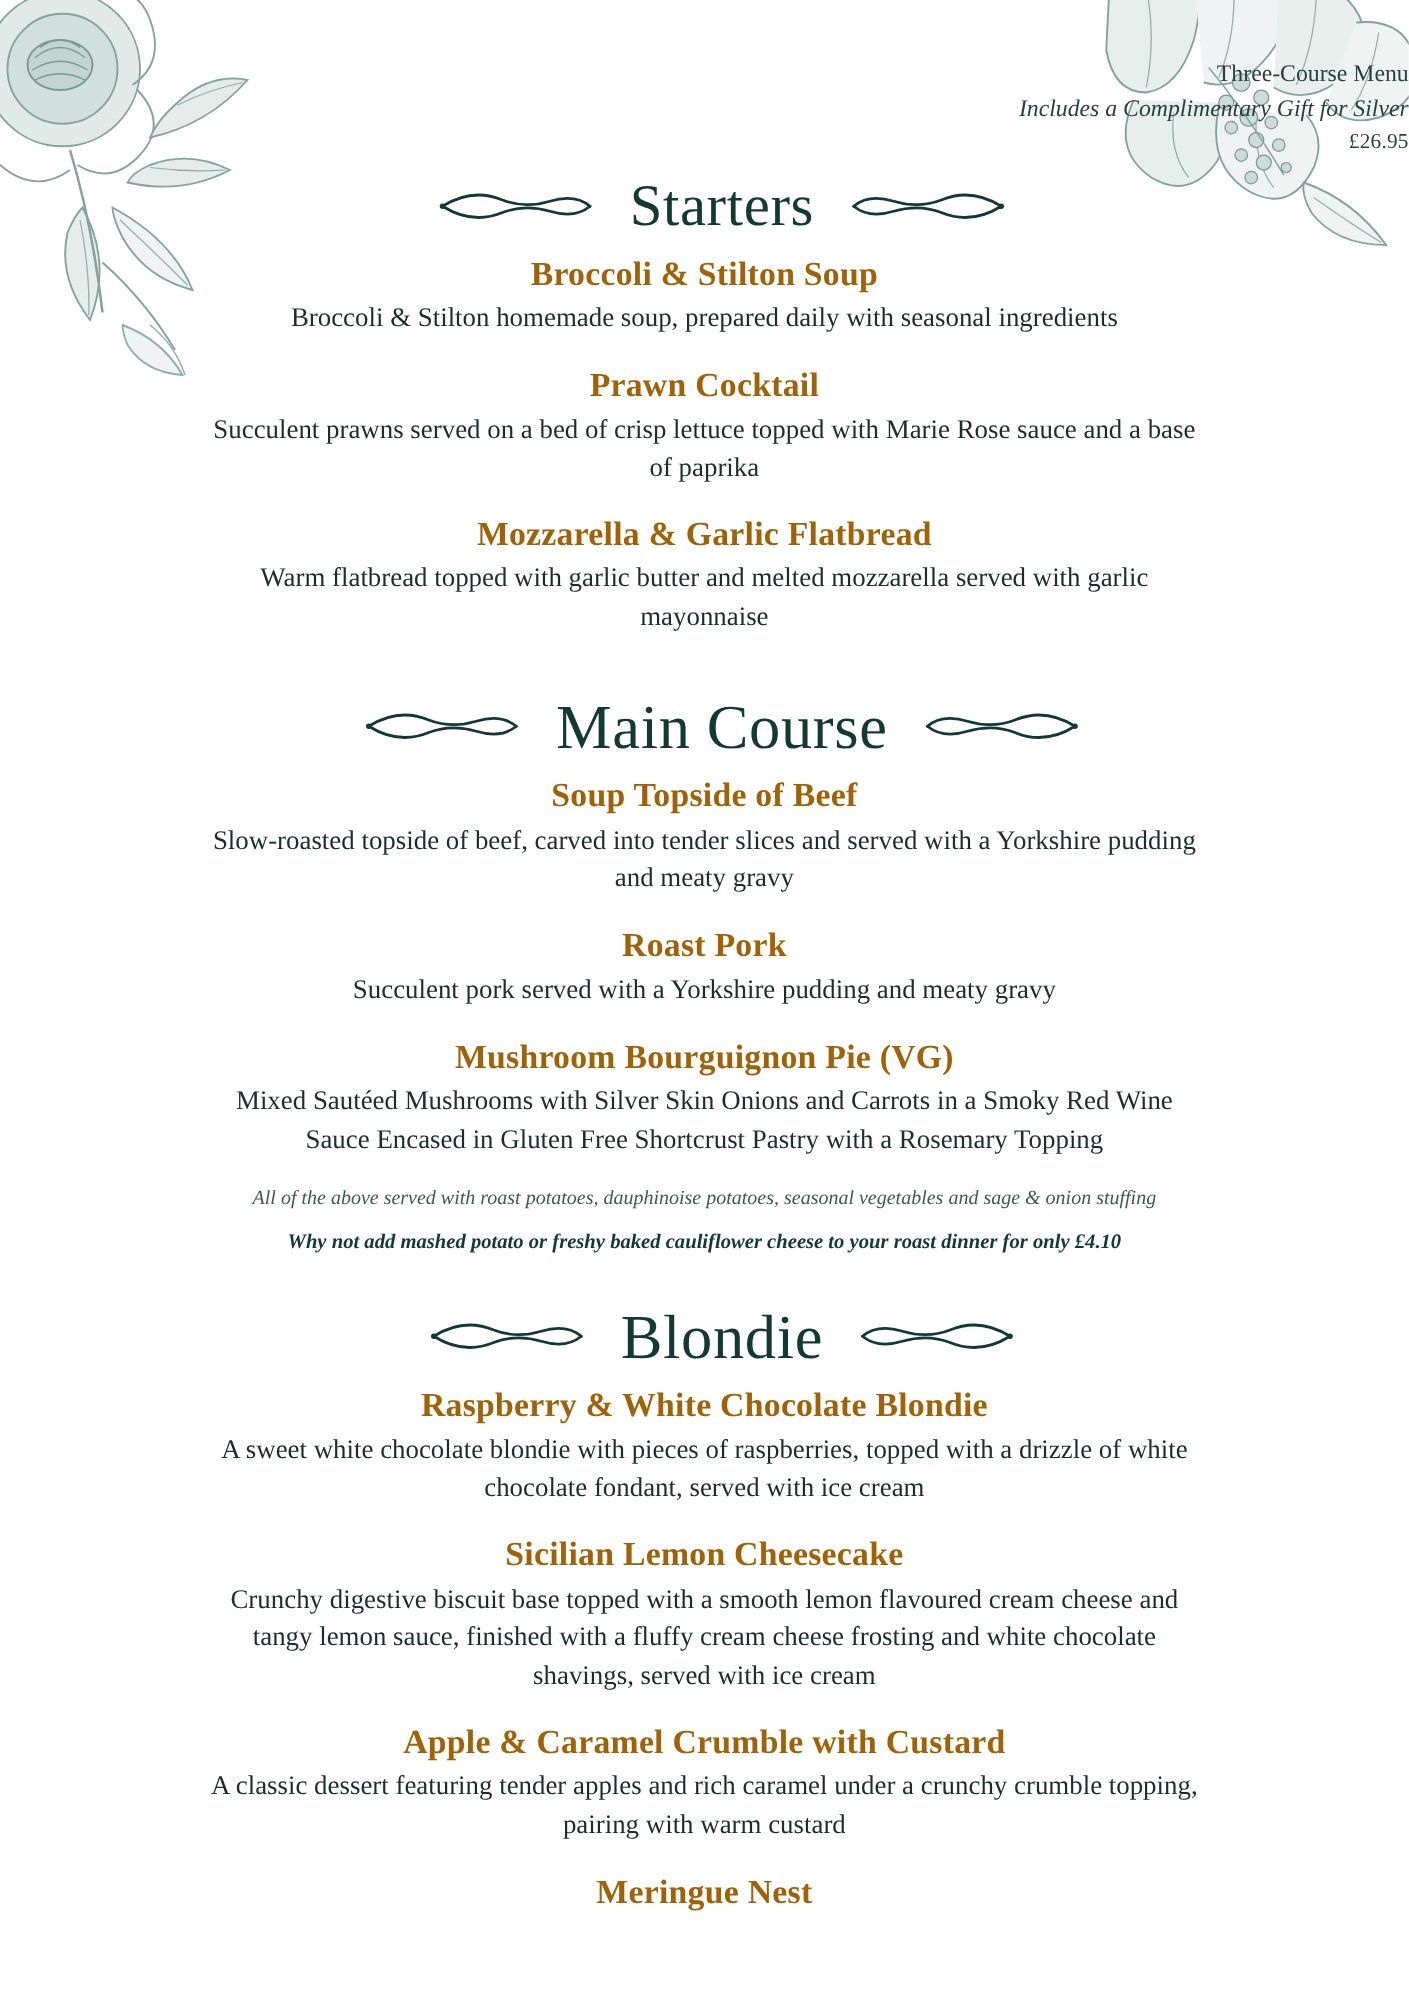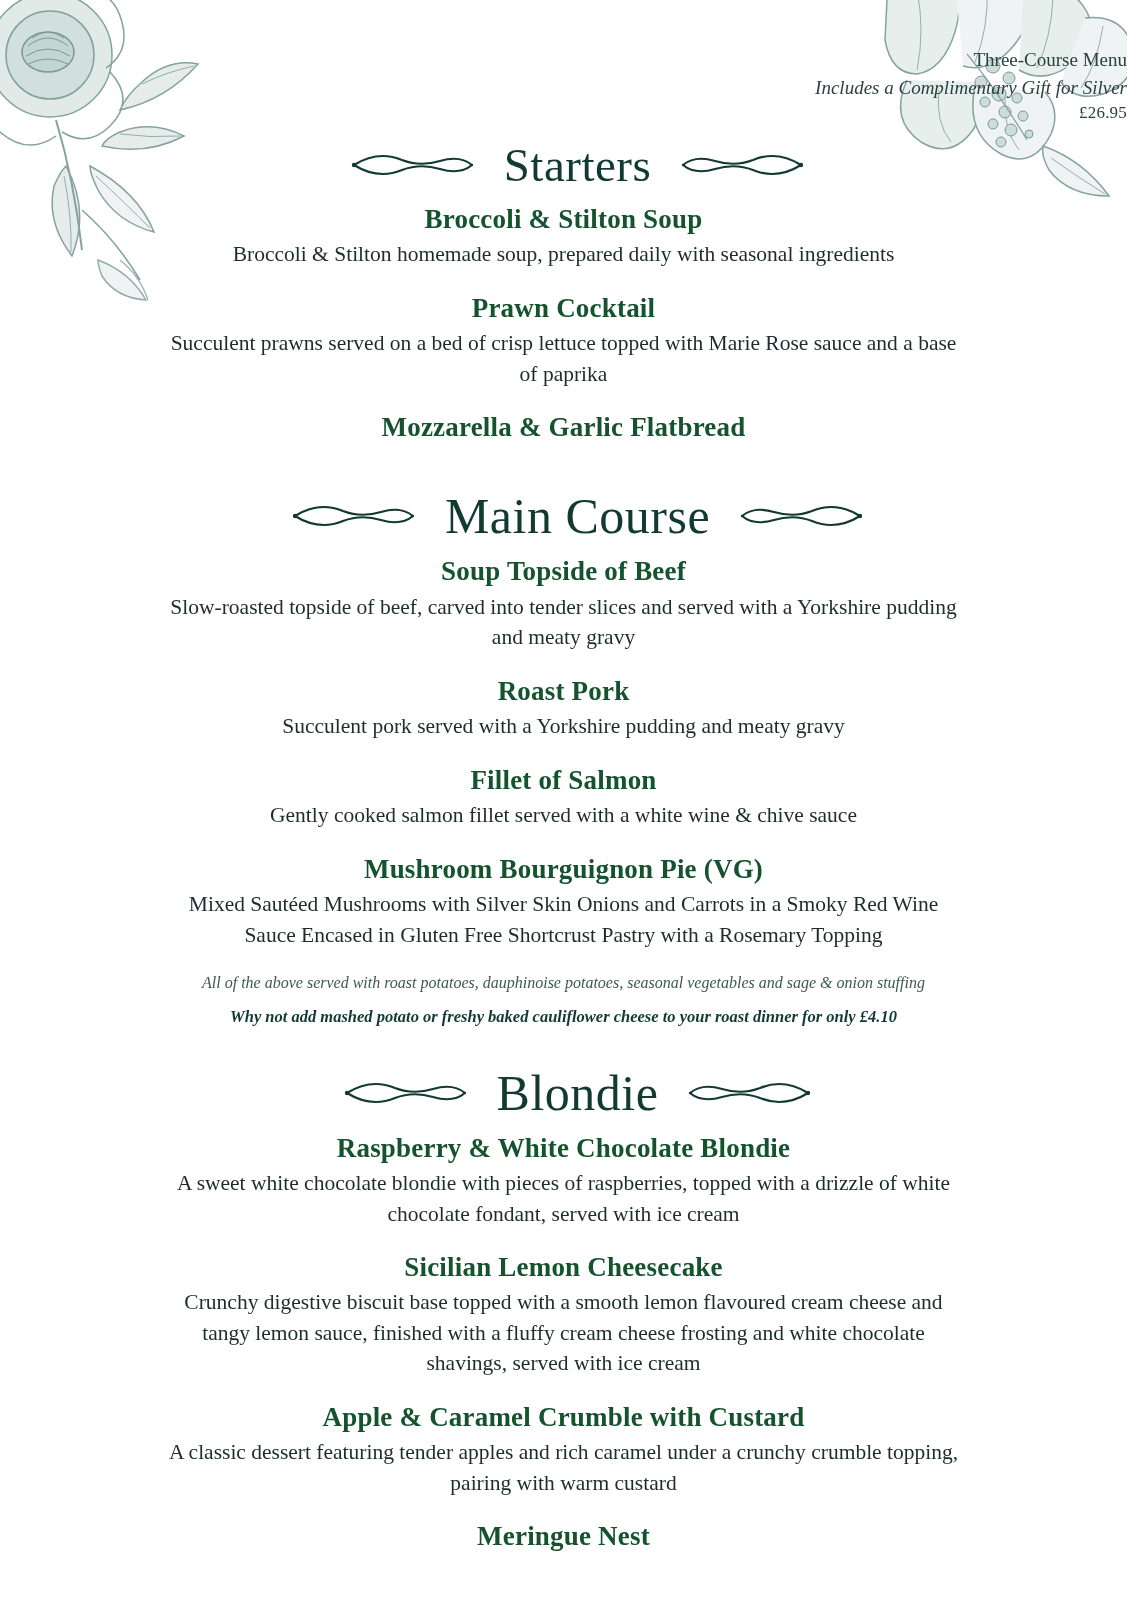--- a/index.html
+++ b/index.html
@@ -93,21 +93,21 @@
   
   .dish {
     text-align: center;
     margin: 0 auto 22px;
     width: 790px;
   }
   .dish:last-child { margin-bottom: 0; }
   .dish .name {
     font-size: 27px;
     font-weight: bold;
-    color: #14532d;
+    color: #a16207;
     letter-spacing: .2px;
     line-height: 1.2;
     margin-bottom: 4px;
   }
   .dish .desc {
     font-size: 21.5px;
     color: #1d2d2a;
     line-height: 1.42;
   }
 
@@ -256,20 +256,21 @@
     <div class="dish">
       <div class="name">Broccoli &amp; Stilton Soup</div>
       <div class="desc">Broccoli &amp; Stilton homemade soup, prepared daily with seasonal ingredients</div>
     </div>
     <div class="dish">
       <div class="name">Prawn Cocktail</div>
       <div class="desc">Succulent prawns served on a bed of crisp lettuce topped with Marie Rose sauce and a base of paprika</div>
     </div>
     <div class="dish">
       <div class="name">Mozzarella &amp; Garlic Flatbread</div>
+      <div class="desc">Warm flatbread topped with garlic butter and melted mozzarella served with garlic mayonnaise</div>
     </div>
   </div>
 
   <div class="sp-main"></div>
 
   <div class="section">
     <div class="section-head main-course-head">
       <span class="flourish">
         <svg viewBox="0 0 130 34" xmlns="http://www.w3.org/2000/svg">
           <g fill="none" stroke="currentColor" stroke-width="2.2" stroke-linecap="round">
@@ -293,24 +294,20 @@
 
     <div class="dish">
       <div class="name">Soup Topside of Beef</div>
       <div class="desc">Slow-roasted topside of beef, carved into tender slices and served with a Yorkshire pudding and meaty gravy</div>
     </div>
     <div class="dish">
       <div class="name">Roast Pork</div>
       <div class="desc">Succulent pork served with a Yorkshire pudding and meaty gravy</div>
     </div>
     <div class="dish">
-      <div class="name">Fillet of Salmon</div>
-      <div class="desc">Gently cooked salmon fillet served with a white wine &amp; chive sauce</div>
-    </div>
-    <div class="dish">
       <div class="name">Mushroom Bourguignon Pie (VG)</div>
       <div class="desc">Mixed Sautéed Mushrooms with Silver Skin Onions and Carrots in a Smoky Red Wine Sauce Encased in Gluten Free Shortcrust Pastry with a Rosemary Topping</div>
     </div>
 
     <div class="notes">
       <div class="note-italic">All of the above served with roast potatoes, dauphinoise potatoes, seasonal vegetables and sage &amp; onion stuffing</div>
       <div class="note-bold">Why not add mashed potato or freshy baked cauliflower cheese to your roast dinner for only £4.10</div>
     </div>
   </div>
 

